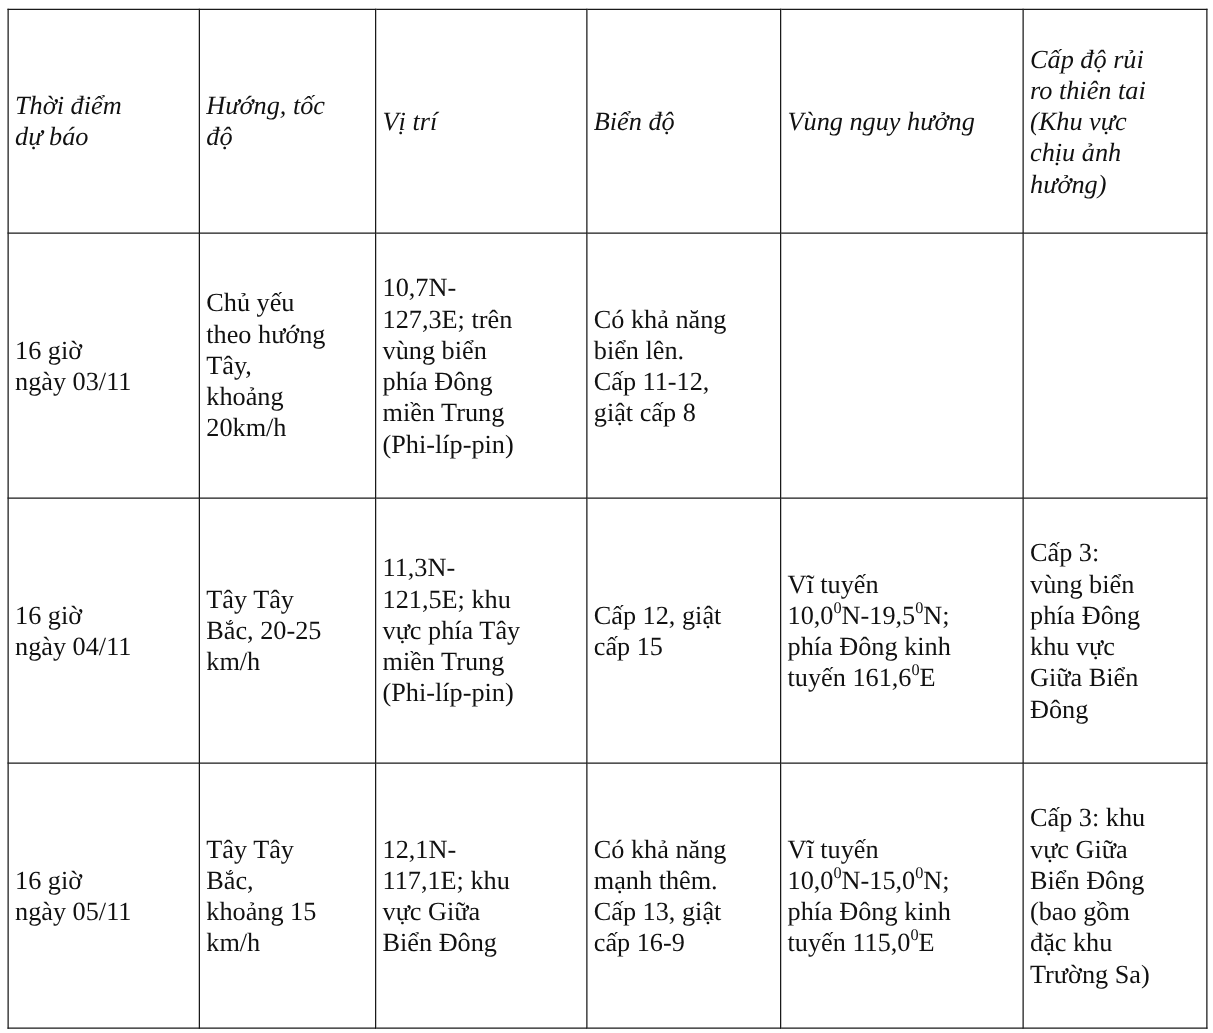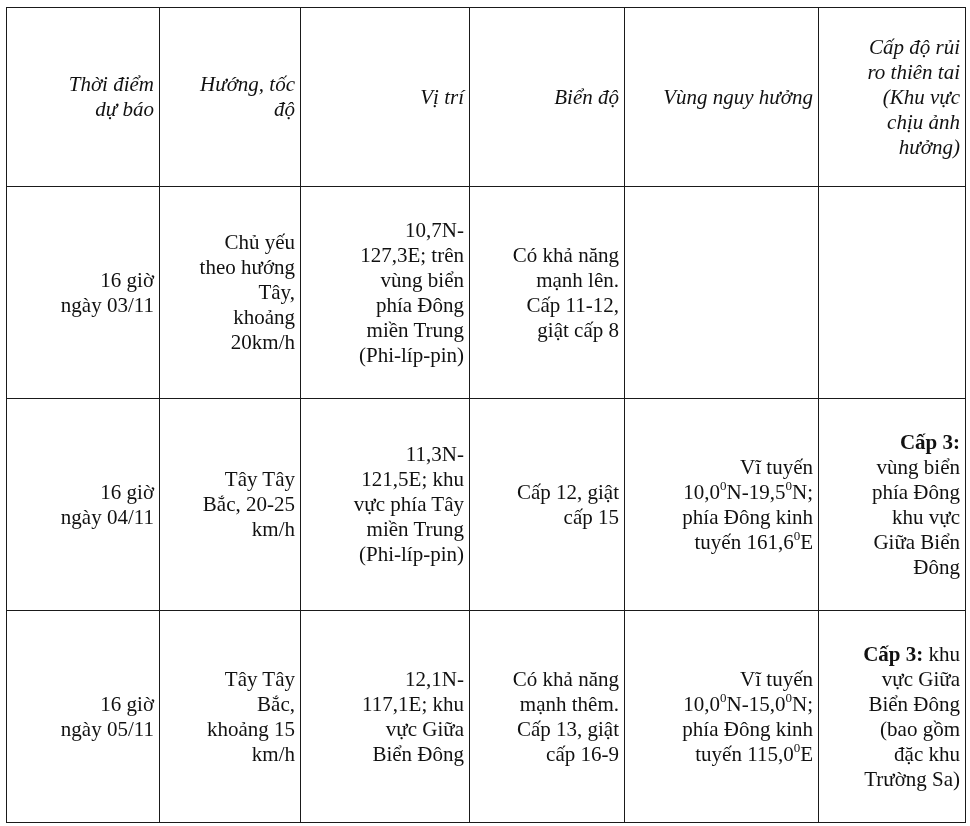--- a/index.html
+++ b/index.html
@@ -19,32 +19,32 @@
       border-collapse: collapse;
       font-family: "Liberation Serif", "DejaVu Serif", serif;
       font-size: 21px;
       line-height: 25px;
       color: #111111;
       table-layout: fixed;
       width: 959px;
     }
     table.forecast td, table.forecast th {
       border: 1.6px solid #1a1a1a;
-      text-align: right;
+      text-align: left;
       vertical-align: middle;
       padding: 0 5px;
       font-weight: normal;
     }
     table.forecast th {
       font-style: italic;
       height: 178px;
     }
     tr.data-row td { height: 211px; }
     .cell-line { display: block; }
-    .bold { font-weight: bold; }
+    .bold { font-weight: normal; }
     sup { font-size: 13px; line-height: 0; position: relative; top: -1px; }
   </style>
 </head>
 <body>
 
 <div class="wrap">
 <table class="forecast">
   <colgroup>
     <col style="width:153px">
     <col style="width:141px">
@@ -98,21 +98,21 @@
       <td>
         <span class="cell-line">10,7N-</span>
         <span class="cell-line">127,3E; trên</span>
         <span class="cell-line">vùng biển</span>
         <span class="cell-line">phía Đông</span>
         <span class="cell-line">miền Trung</span>
         <span class="cell-line">(Phi-líp-pin)</span>
       </td>
       <td>
         <span class="cell-line">Có khả năng</span>
-        <span class="cell-line">mạnh lên.</span>
+        <span class="cell-line">biển lên.</span>
         <span class="cell-line">Cấp 11-12,</span>
         <span class="cell-line">giật cấp 8</span>
       </td>
       <td></td>
       <td></td>
     </tr>
 
     <tr class="data-row">
       <td>
         <span class="cell-line">16 giờ</span>

